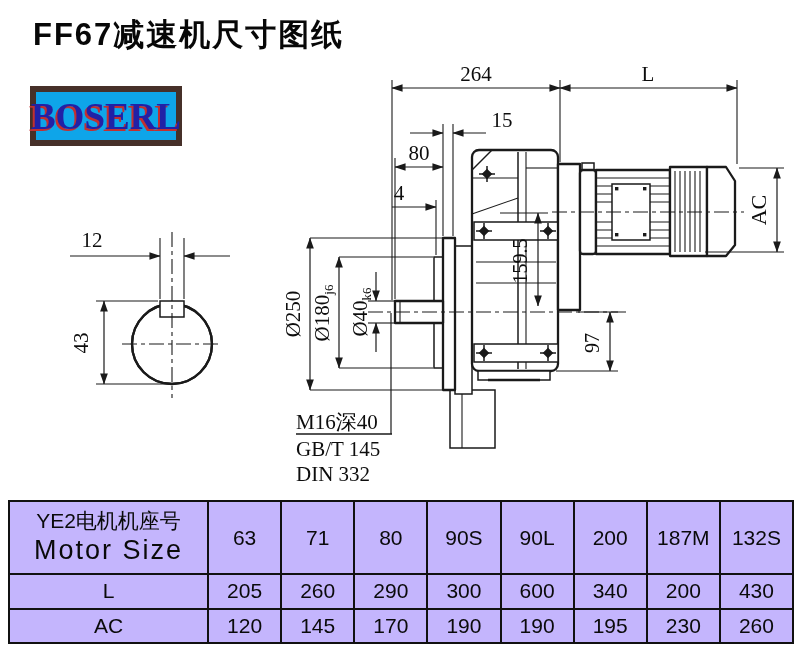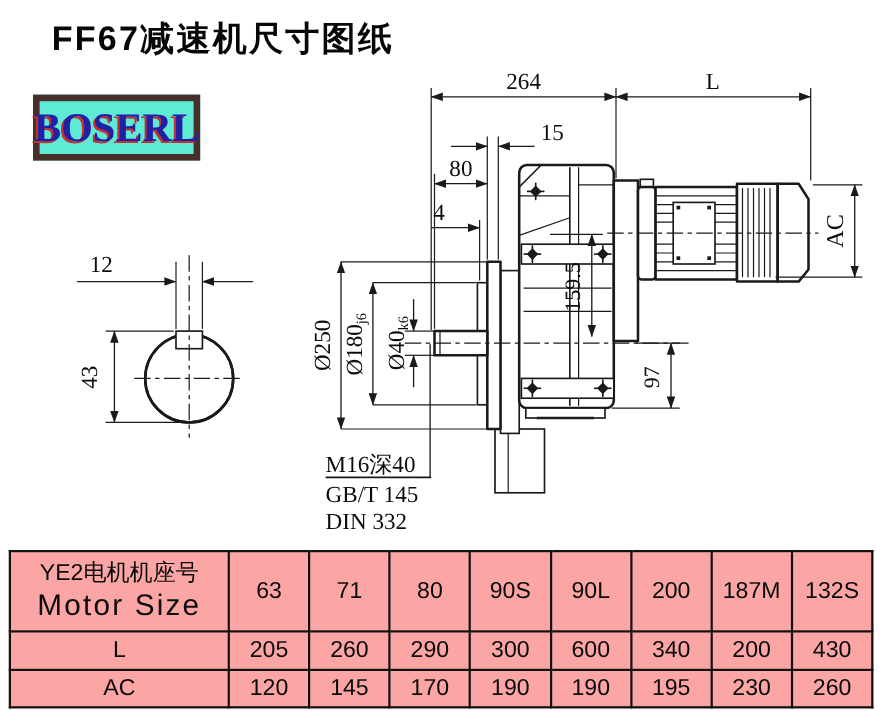--- a/index.html
+++ b/index.html
@@ -2,47 +2,47 @@
 <html><head>
 <meta charset="utf-8">
 <style>
   html,body{margin:0;padding:0;}
   body{
     width:800px;height:646px;position:relative;background:#ffffff;
     font-family:"Liberation Sans",sans-serif;overflow:hidden;color:#111;
   }
   
   .page-title{
-    position:absolute;left:47px;top:14px;font-size:31px;font-weight:bold;
+    position:absolute;left:33px;top:14px;font-size:31px;font-weight:bold;
     letter-spacing:2px;color:#070707;white-space:nowrap;
   }
   
   .logo-box{
     position:absolute;left:30px;top:86px;width:140px;height:48px;
-    border:6px solid #463029;background:#5eead4;display:flex;align-items:center;justify-content:center;
+    border:6px solid #463029;background:#0ea5e9;display:flex;align-items:center;justify-content:center;
   }
   .logo-text{
     font-family:"Liberation Serif",serif;font-weight:bold;font-size:37px;line-height:1;
     color:#2121a6;text-shadow:-2px 2px 0 #c23030;letter-spacing:0px;
   }
   
   .drawing{position:absolute;left:0;top:0;width:800px;height:646px;}
   .thick{stroke:#1a1a1a;stroke-width:2.3;fill:none;stroke-linejoin:round;}
   .med{stroke:#1a1a1a;stroke-width:1.5;fill:none;}
   .thin{stroke:#1a1a1a;stroke-width:1.1;fill:none;}
   .dimln{stroke:#1a1a1a;stroke-width:1.2;fill:none;}
   .cl{stroke:#1a1a1a;stroke-width:1.1;stroke-dasharray:15 4 4 4;fill:none;}
   .wfill{fill:#ffffff;}
   text.dim{font-family:"Liberation Serif",serif;font-size:21px;fill:#0d0d0d;}
   text.note{font-family:"Liberation Serif",serif;font-size:21px;fill:#0d0d0d;}
   tspan.sub{font-size:13px;}
   
   .spec-table{
     position:absolute;left:8px;top:500px;width:786px;height:144px;
-    border-collapse:collapse;table-layout:fixed;background:#fca5a5;
+    border-collapse:collapse;table-layout:fixed;background:#c4b5fd;
   }
   .spec-table td{
     border:2px solid #111;text-align:center;vertical-align:middle;
     font-size:21px;color:#0a0a0a;padding:0;line-height:1.25;
   }
   .spec-table td.rowlabel{font-size:21px;}
   .spec-table tr.hdr td{height:54px;}
   .spec-table tr.datarow td{height:27px;}
   .hdr-cn{font-size:21px;}
   .hdr-en{font-size:27px;letter-spacing:2px;}

